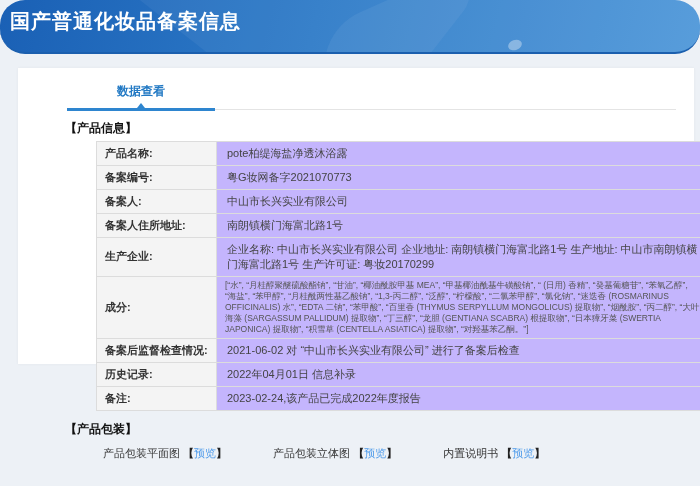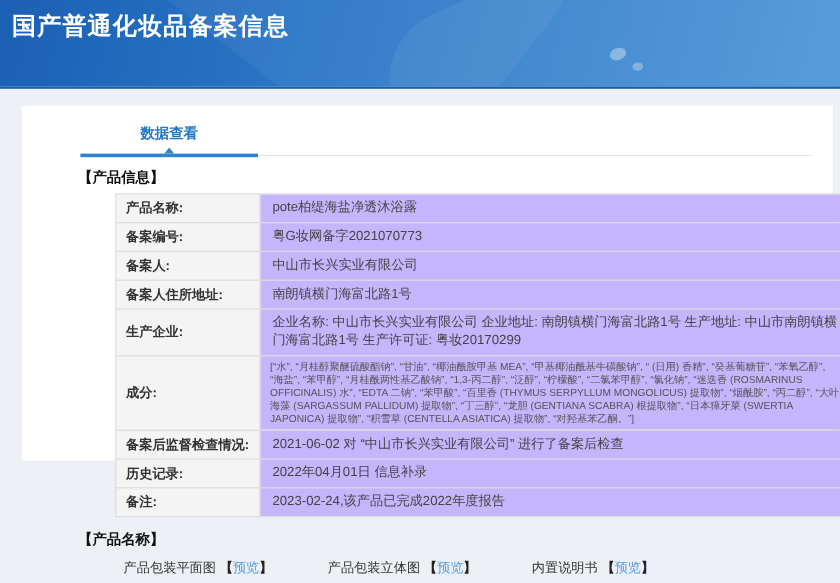--- a/index.html
+++ b/index.html
@@ -4,23 +4,24 @@
 <style>
   * { box-sizing: border-box; margin: 0; padding: 0; }
   html,body { width:700px; height:486px; overflow:hidden; }
   body {
     font-family: "Liberation Sans", "DejaVu Sans", sans-serif;
     background:#edf1f6;
     color:#333;
   }
   
   .banner {
-    position:relative; height:74px; overflow:hidden;
+    position:relative; height:54px; overflow:hidden;
     background:linear-gradient(105deg,#1a60b5 0%,#2e7bc8 45%,#4e97d9 100%);
     border-bottom:2px solid #1b5fae;
+    border-radius:25px;
   }
   .banner .shape1 { position:absolute; width:340px; height:220px; left:110px; top:-140px;
     background:rgba(255,255,255,0.05); transform:rotate(38deg); border-radius:30px; }
   .banner .shape2 { position:absolute; width:420px; height:260px; right:-60px; top:-60px;
     background:rgba(255,255,255,0.06); transform:rotate(-24deg); border-radius:60px; }
   .banner .dot1 { position:absolute; width:14px; height:10px; left:508px; top:40px;
     background:rgba(255,255,255,0.35); border-radius:50%; transform:rotate(-20deg); }
   .banner .dot2 { position:absolute; width:9px; height:7px; left:527px; top:52px;
     background:rgba(255,255,255,0.30); border-radius:50%; }
   .banner h1 {
@@ -122,21 +123,21 @@
       </tr>
       <tr>
         <td class="lbl">备注:</td>
         <td class="val">2023-02-24,该产品已完成2022年度报告</td>
       </tr>
     </tbody>
       </table>
   </div>
 
   <div class="sec">
-    <div class="sec-title">【产品名称】</div>
+    <div class="sec-title">【产品包装】</div>
     <div class="pkg-row">
       <span class="pkg-item">
         <span>产品包装平面图 </span><span class="bracket">【</span><a class="link">预览</a><span class="bracket">】</span>
       </span>
       <span class="pkg-item">
         <span>产品包装立体图 </span><span class="bracket">【</span><a class="link">预览</a><span class="bracket">】</span>
       </span>
       <span class="pkg-item">
         <span>内置说明书 </span><span class="bracket">【</span><a class="link">预览</a><span class="bracket">】</span>
       </span>

